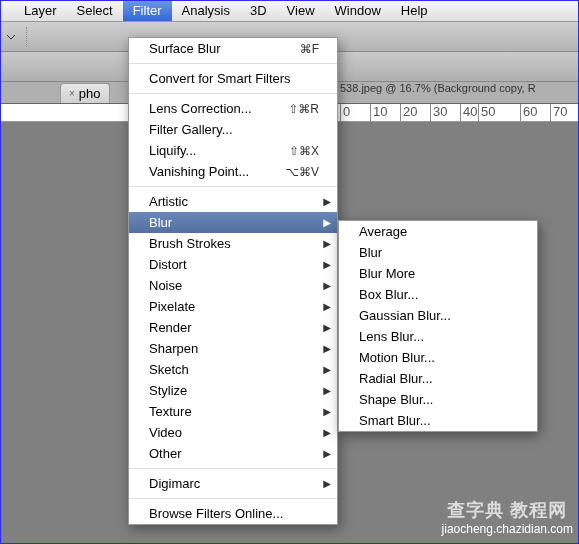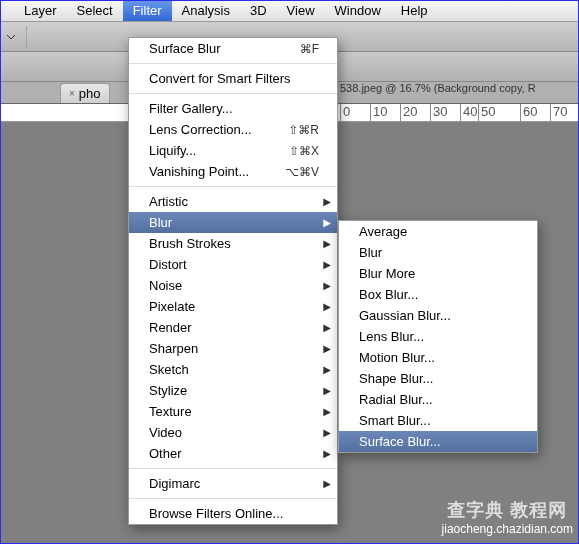--- a/index.html
+++ b/index.html
@@ -114,27 +114,27 @@
     <span>Surface Blur</span>
     <span class="shortcut">⌘F</span>
   </div>
   <div class="menu-sep"></div>
   <div class="menu-row">
     <span>Convert for Smart Filters</span>
   </div>
   <div class="menu-sep"></div>
 
   <div class="menu-row">
-    <span>Filter Gallery...</span>
-  </div>
-  <div class="menu-row">
     <span>Lens Correction...</span>
     <span class="shortcut">⇧⌘R</span>
   </div>
   <div class="menu-row">
+    <span>Filter Gallery...</span>
+  </div>
+  <div class="menu-row">
     <span>Liquify...</span>
     <span class="shortcut">⇧⌘X</span>
   </div>
   <div class="menu-row">
     <span>Vanishing Point...</span>
     <span class="shortcut">⌥⌘V</span>
   </div>
   <div class="menu-sep"></div>
 
   <div class="menu-row">
@@ -217,30 +217,27 @@
   <div class="menu-row">
       <span>Gaussian Blur...</span>
     </div>
   <div class="menu-row">
       <span>Lens Blur...</span>
     </div>
   <div class="menu-row">
       <span>Motion Blur...</span>
     </div>
   <div class="menu-row">
+      <span>Radial Blur...</span>
+    </div>
+  <div class="menu-row">
       <span>Shape Blur...</span>
     </div>
   <div class="menu-row">
-      <span>Radial Blur...</span>
-    </div>
-  <div class="menu-row">
       <span>Smart Blur...</span>
-    </div>
-  <div class="menu-row highlight">
-      <span>Surface Blur...</span>
     </div>
 </div>
 
 <div class="watermark">
   <div class="big">查字典 教程网</div>
   <div class="sub">jiaocheng.chazidian.com</div>
 </div>
 
 <div class="border-frame"></div>
 

